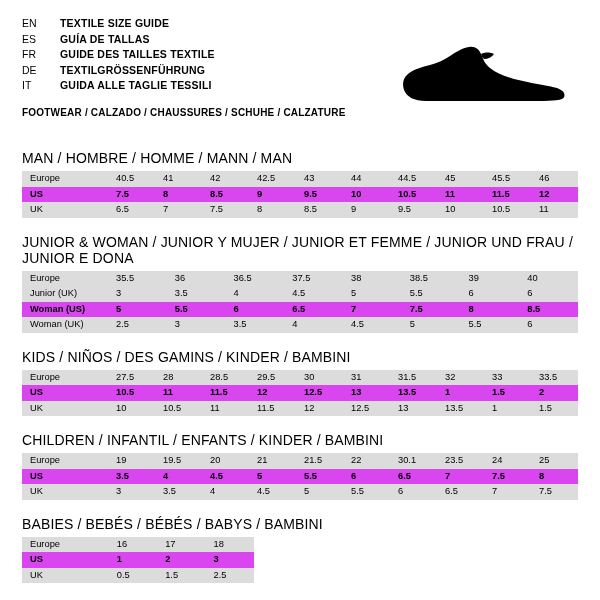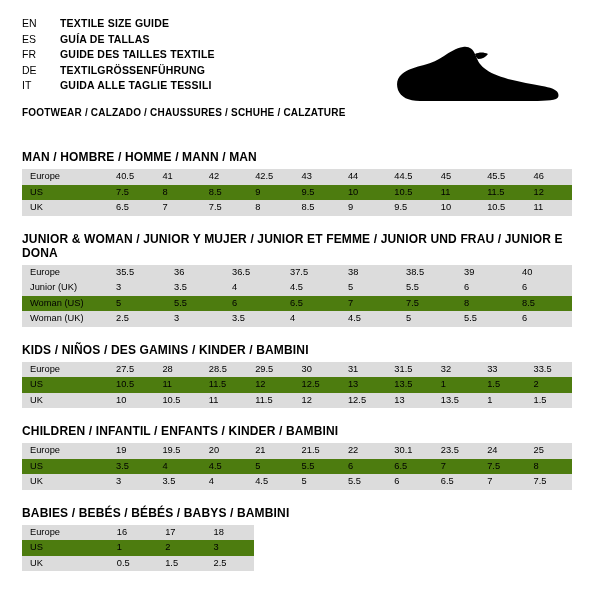--- a/index.html
+++ b/index.html
@@ -12,21 +12,21 @@
     background: #ffffff;
     font-family: "Liberation Sans", sans-serif;
     color: #000000;
     overflow: hidden;
   }
   .page {
     position: relative;
     width: 600px;
     height: 452px;
     box-sizing: border-box;
-    padding: 16px 28px 0 22px;
+    padding: 16px 22px 0 22px;
   }
 
   
   .header {
     position: relative;
     height: 92px;
   }
   .lang-table {
     border-collapse: collapse;
   }
@@ -62,22 +62,22 @@
   }
 
   
   .block {
     margin-top: 16px;
   }
   .block.first {
     margin-top: 42px;
   }
   .block-title {
-    font-size: 12px;
-    font-weight: bold;
+    font-size: 14px;
+    font-weight: normal;
     letter-spacing: 0.15px;
     margin-bottom: 5px;
   }
   table.sizes {
     border-collapse: collapse;
     width: 100%;
     table-layout: fixed;
   }
   table.sizes.babies {
     width: 232px;
@@ -87,21 +87,22 @@
     height: 15.5px;
     line-height: 15.5px;
     padding: 0 0 0 8px;
     vertical-align: middle;
     white-space: nowrap;
   }
   table.sizes tr.shaded td {
     background: #dcdcdc;
   }
   table.sizes tr.plain td {
-    background: #4d7c0f;
+    background: #d946ef;
+    font-weight: bold;
   }
   col.label-col { width: 86px; }
   col.babies-label-col { width: 86px; }
   col.babies-val-col { width: 48px; }
 </style>
 </head>
 <body>
 
 <div class="page">
 

